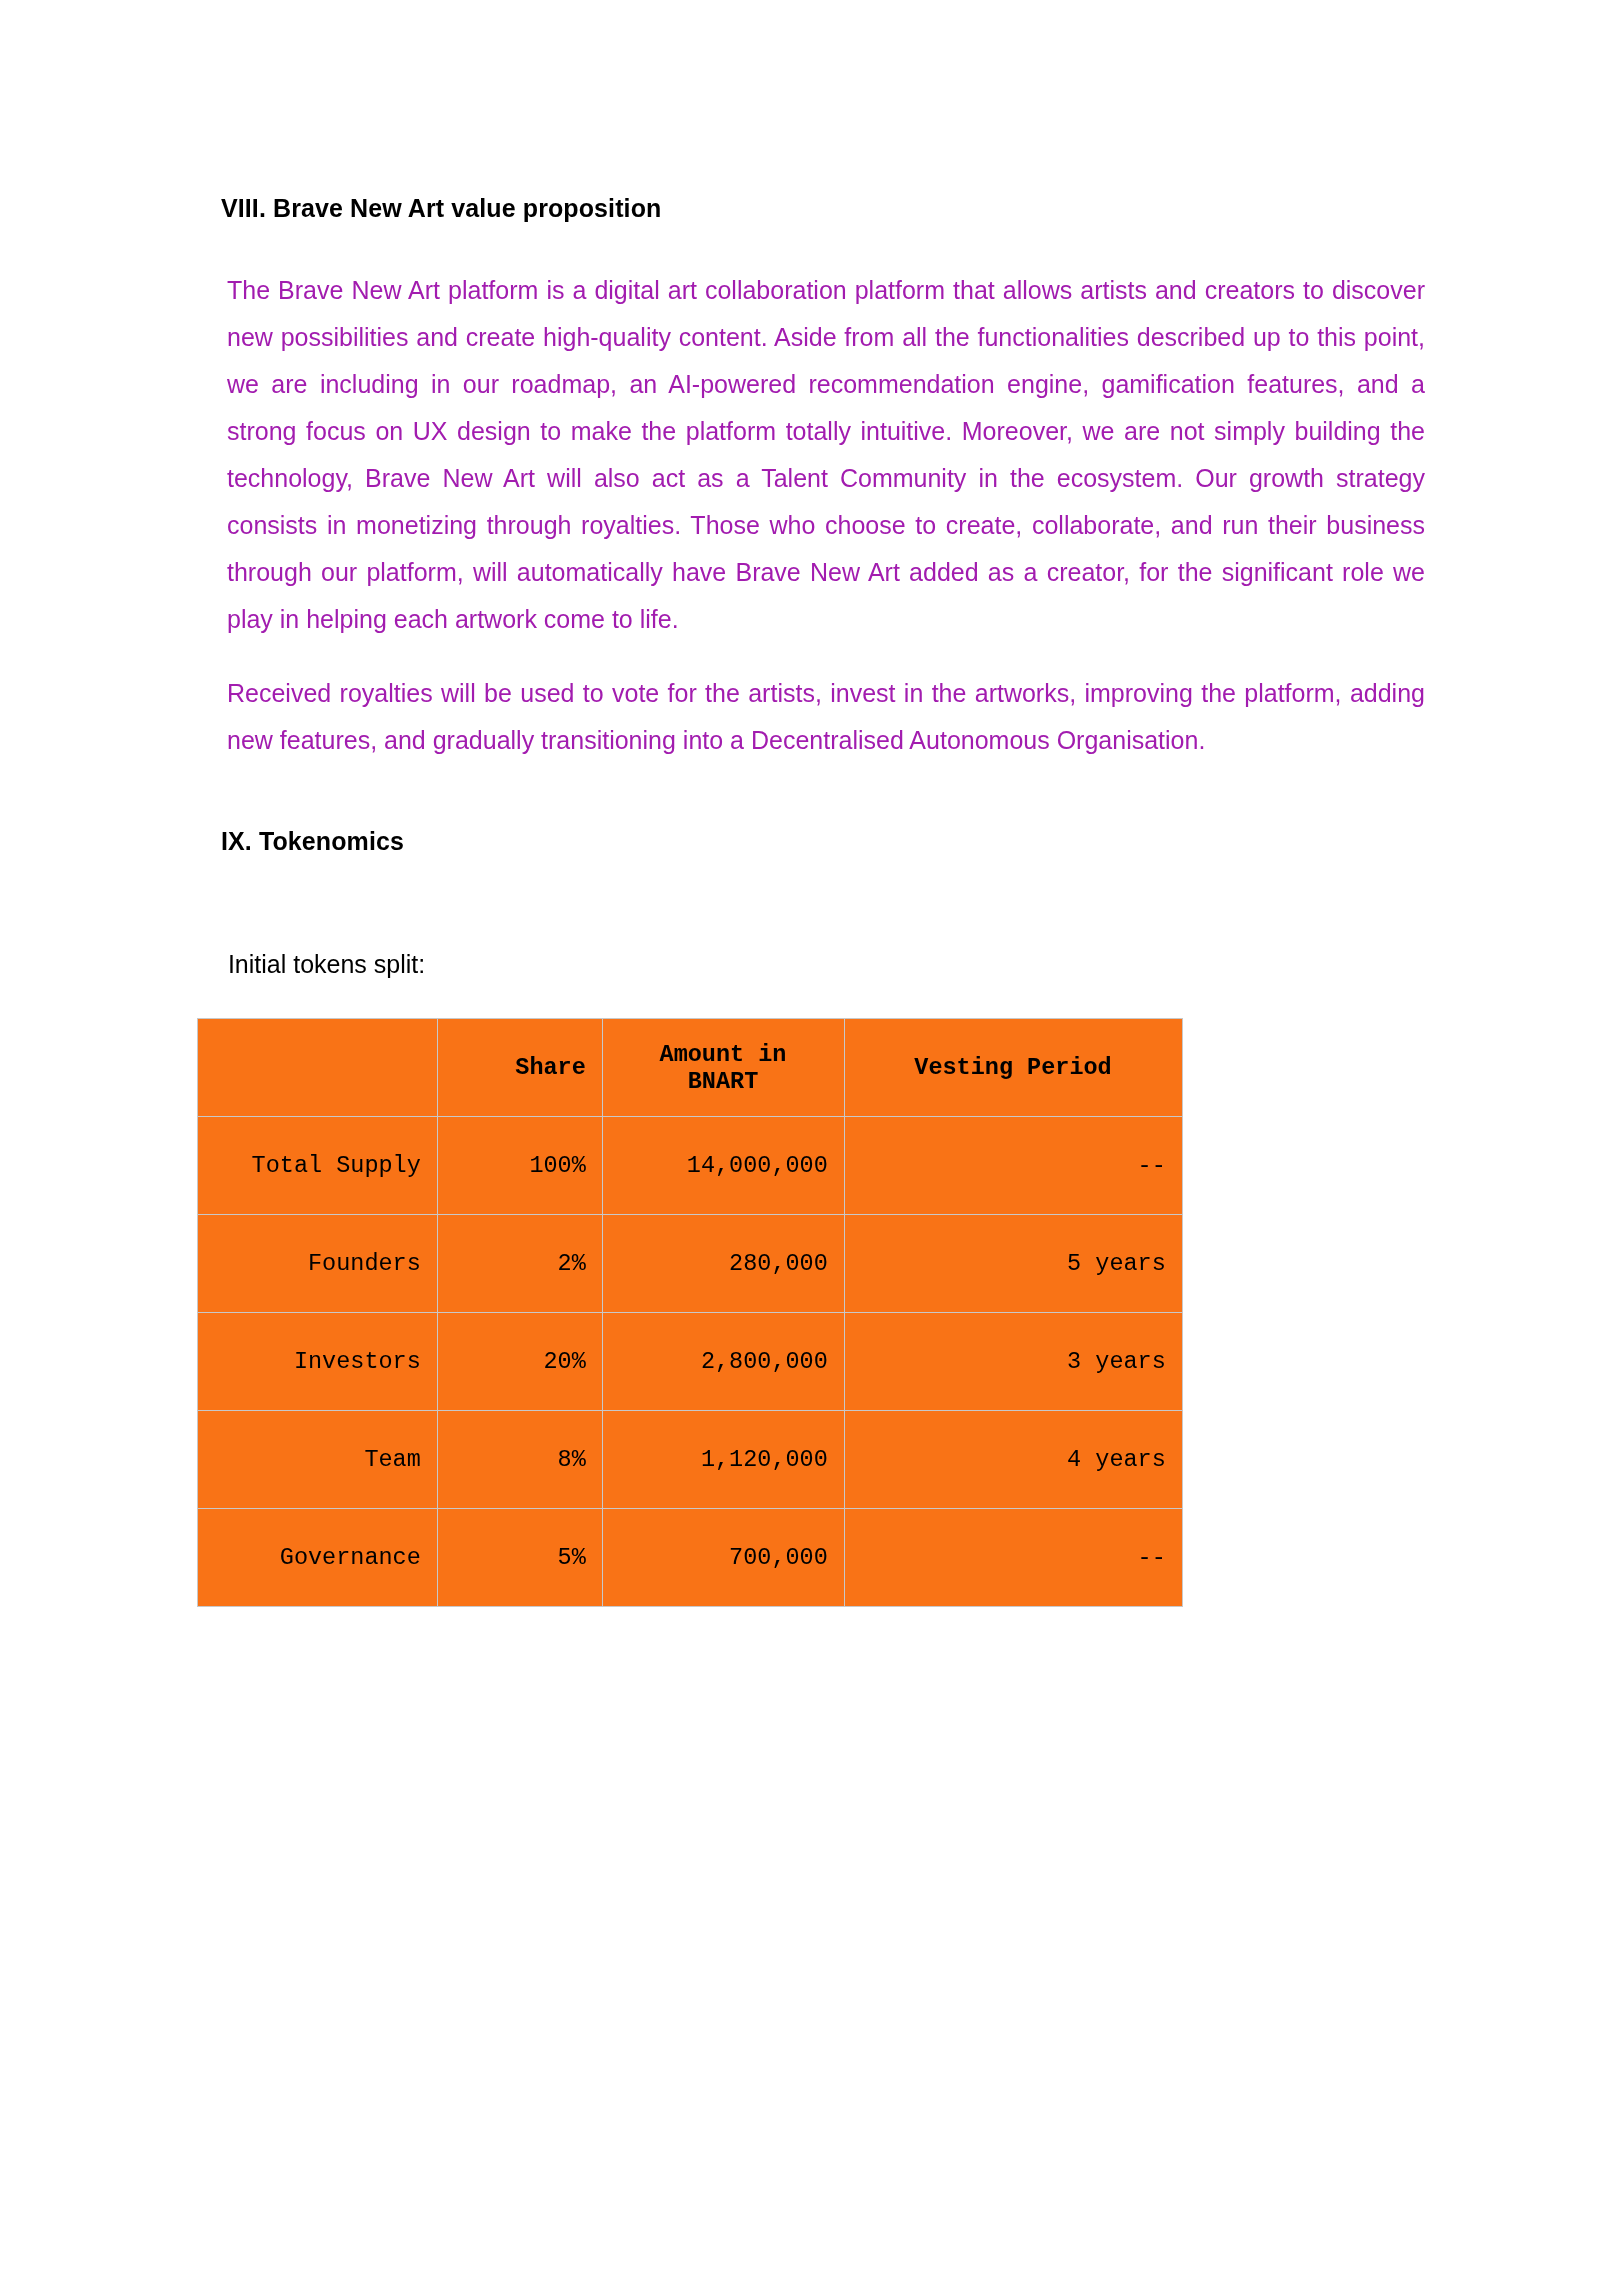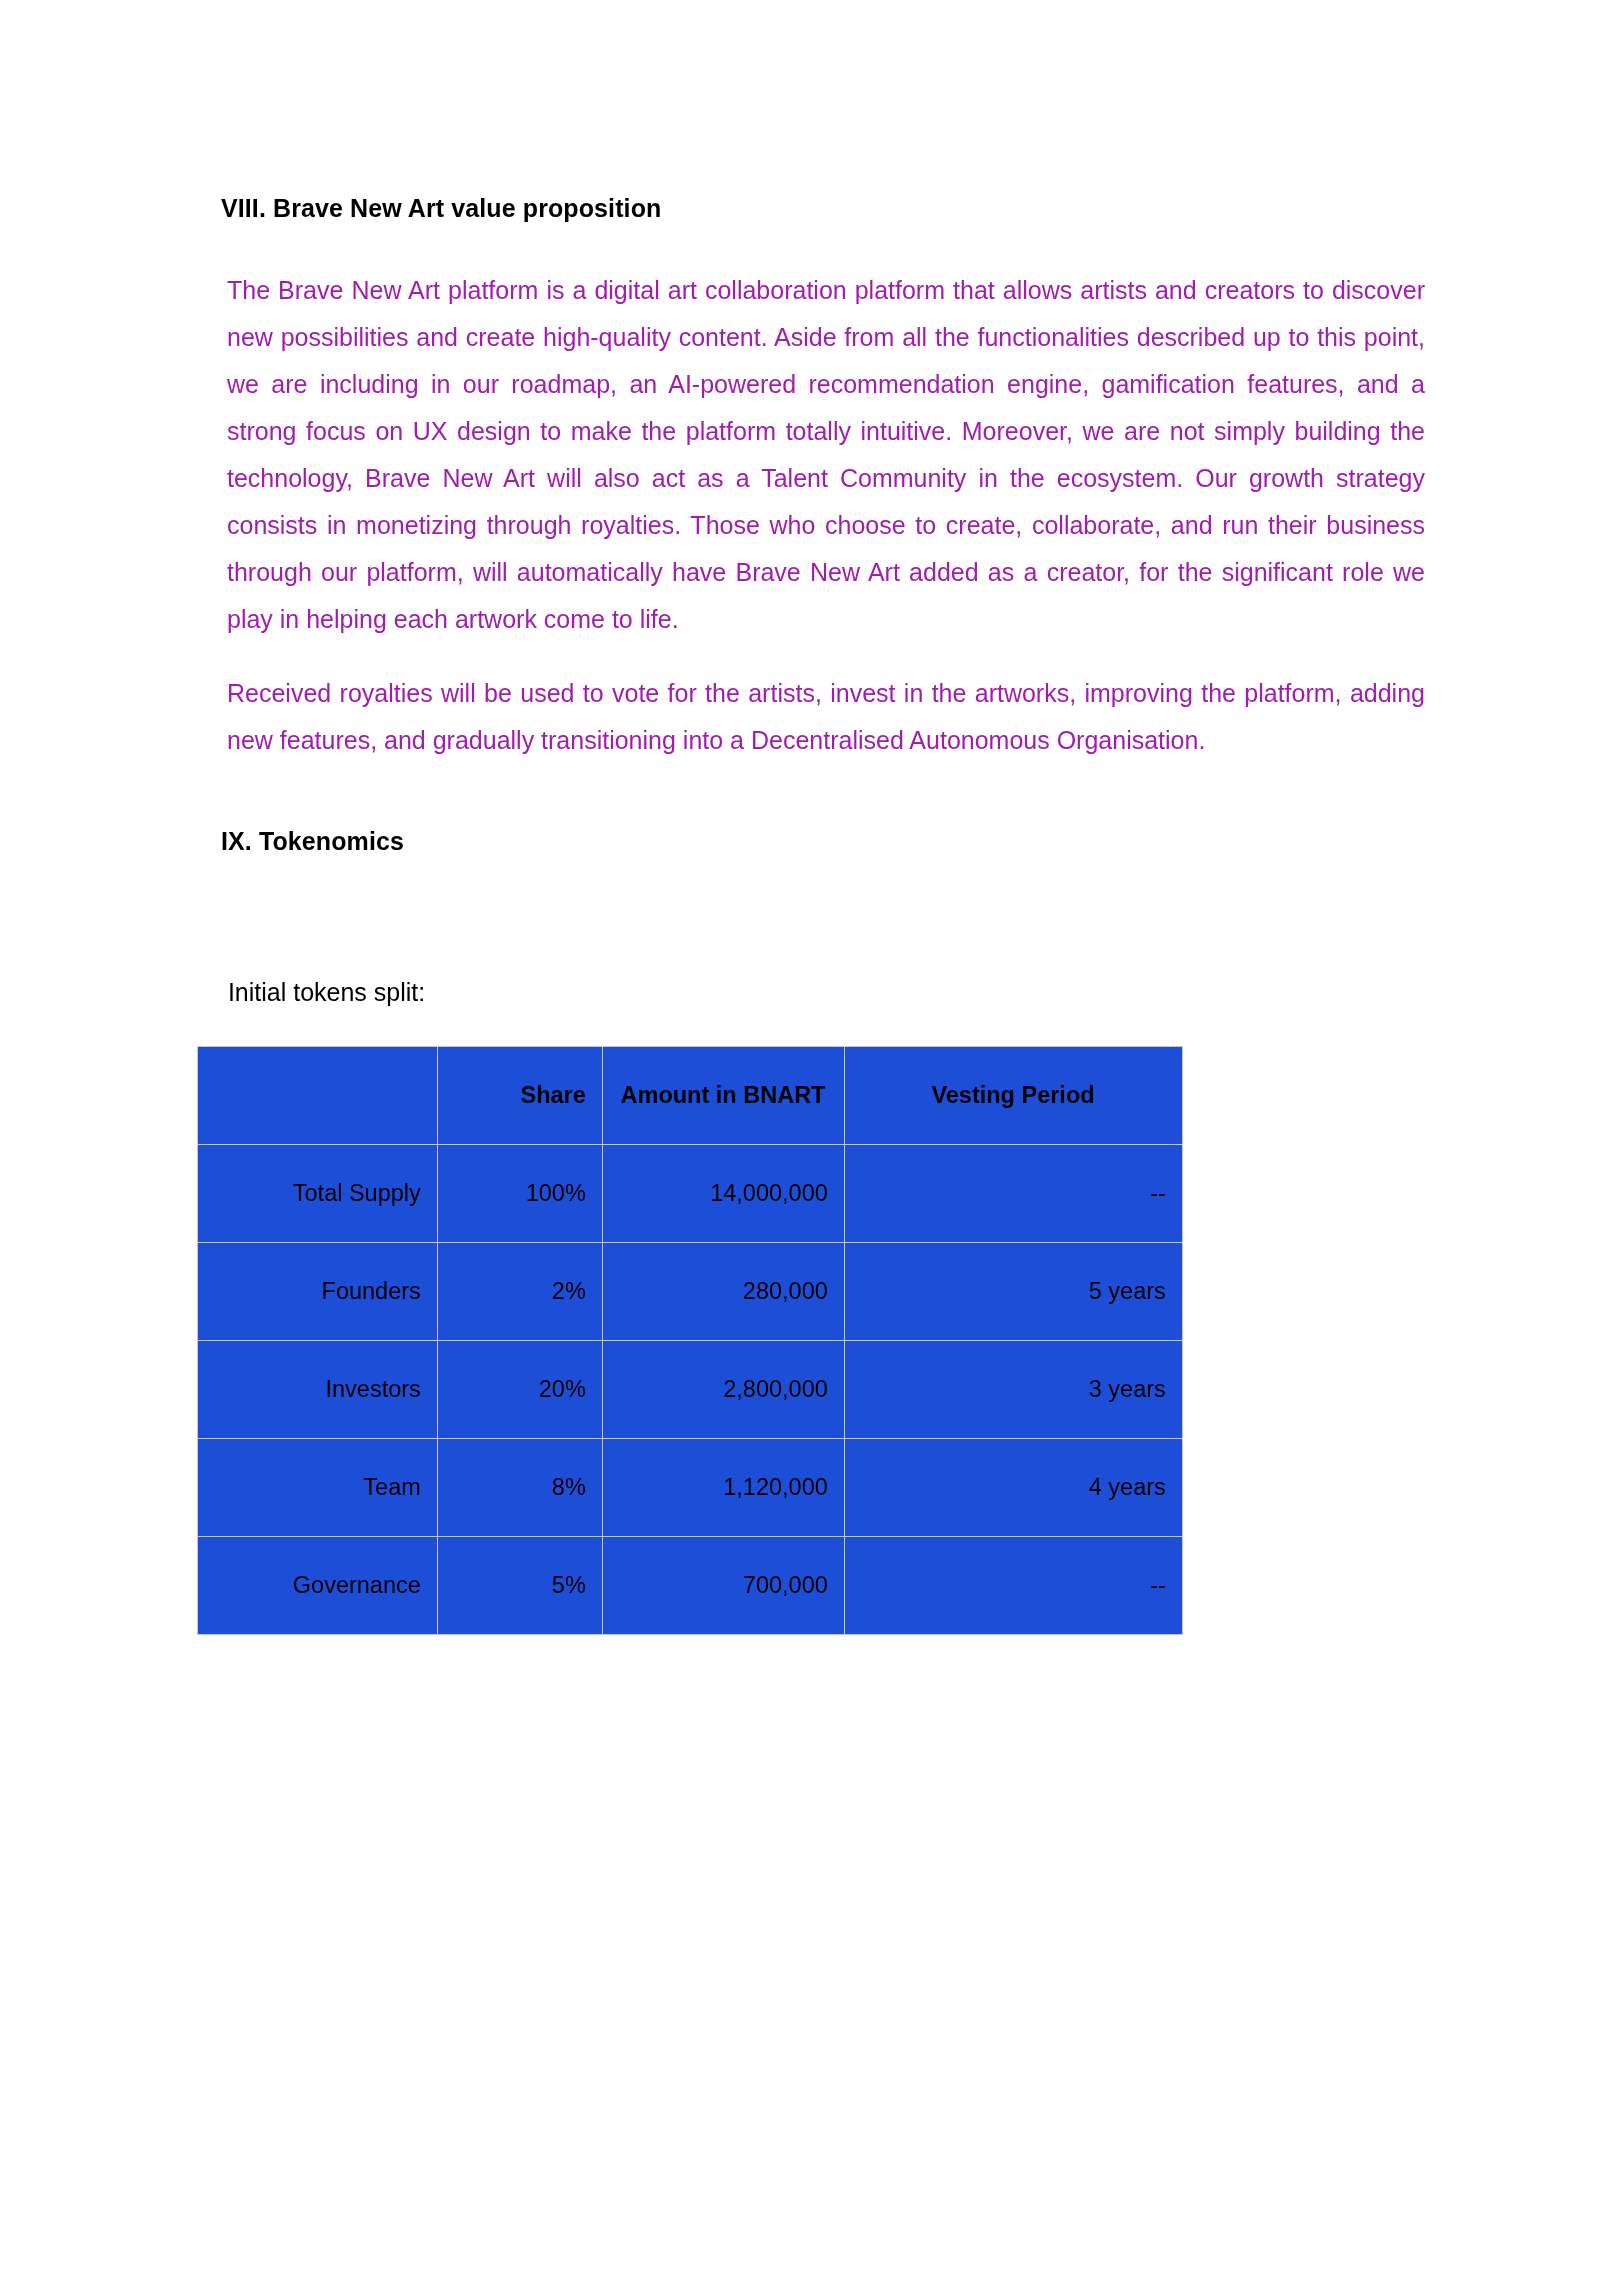--- a/index.html
+++ b/index.html
@@ -56,34 +56,35 @@
   #para-1 { margin-top: 43px; }
   #para-2 { margin-top: 26.5px; }
 
   
   .table-caption {
     font-size: 25px;
     line-height: 1.25;
     margin: 0 0 0 6.9px;
     color: #000000;
   }
-  #caption-initial-split { margin-top: 120px; }
+  #caption-initial-split { margin-top: 92px; }
 
   
   .table-wrap {
     margin-top: 38px;
     margin-left: -24.5px;
     width: 985px;
   }
 
   table.tokenomics {
     border-collapse: collapse;
     width: 985px;
     table-layout: fixed;
-    background: #1d4ed8;
+    background: #f97316;
+    font-family: Liberation Mono, monospace;
   }
 
   table.tokenomics col.c-label   { width: 240px; }
   table.tokenomics col.c-share   { width: 165px; }
   table.tokenomics col.c-amount  { width: 242px; }
   table.tokenomics col.c-vesting { width: 338px; }
 
   table.tokenomics th,
   table.tokenomics td {
     border: 1px solid #c8c8c8;

